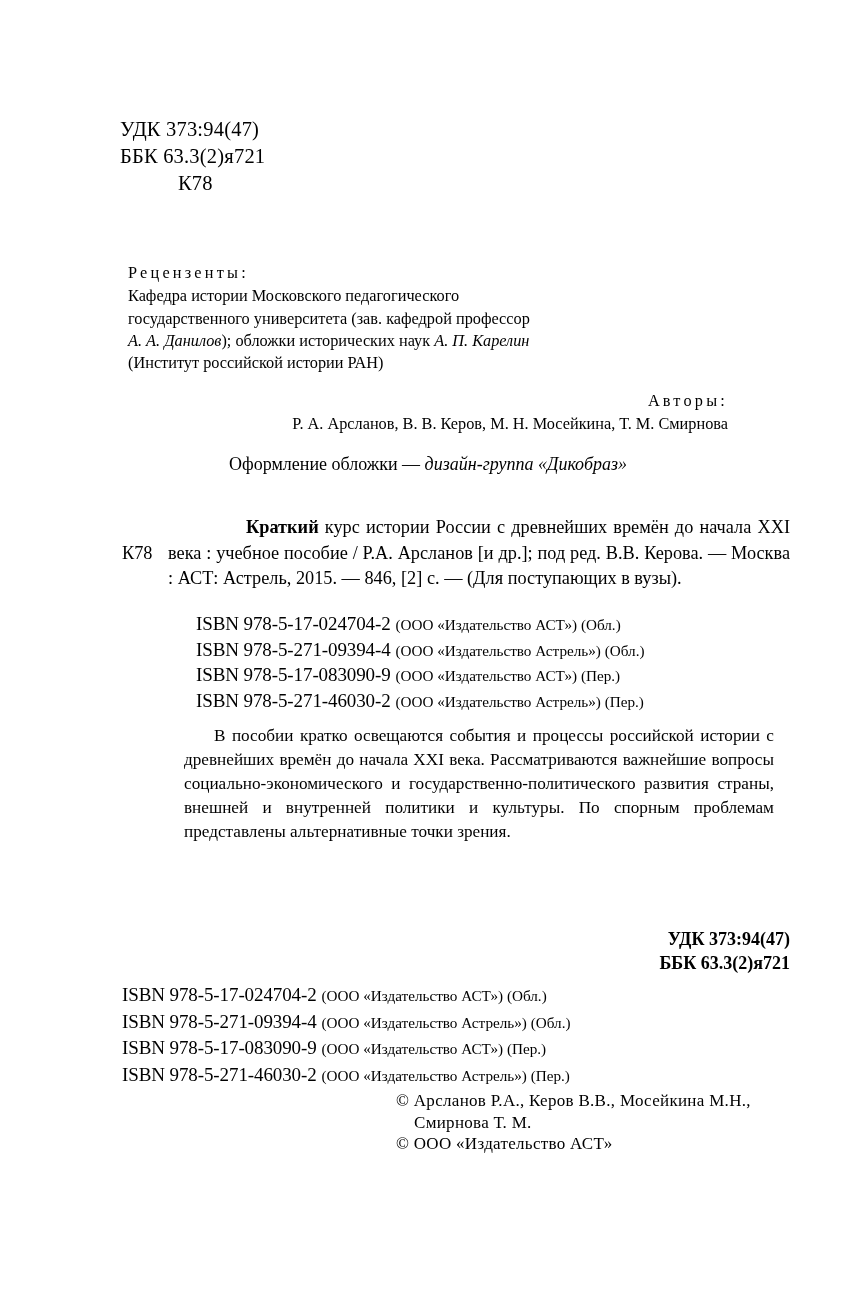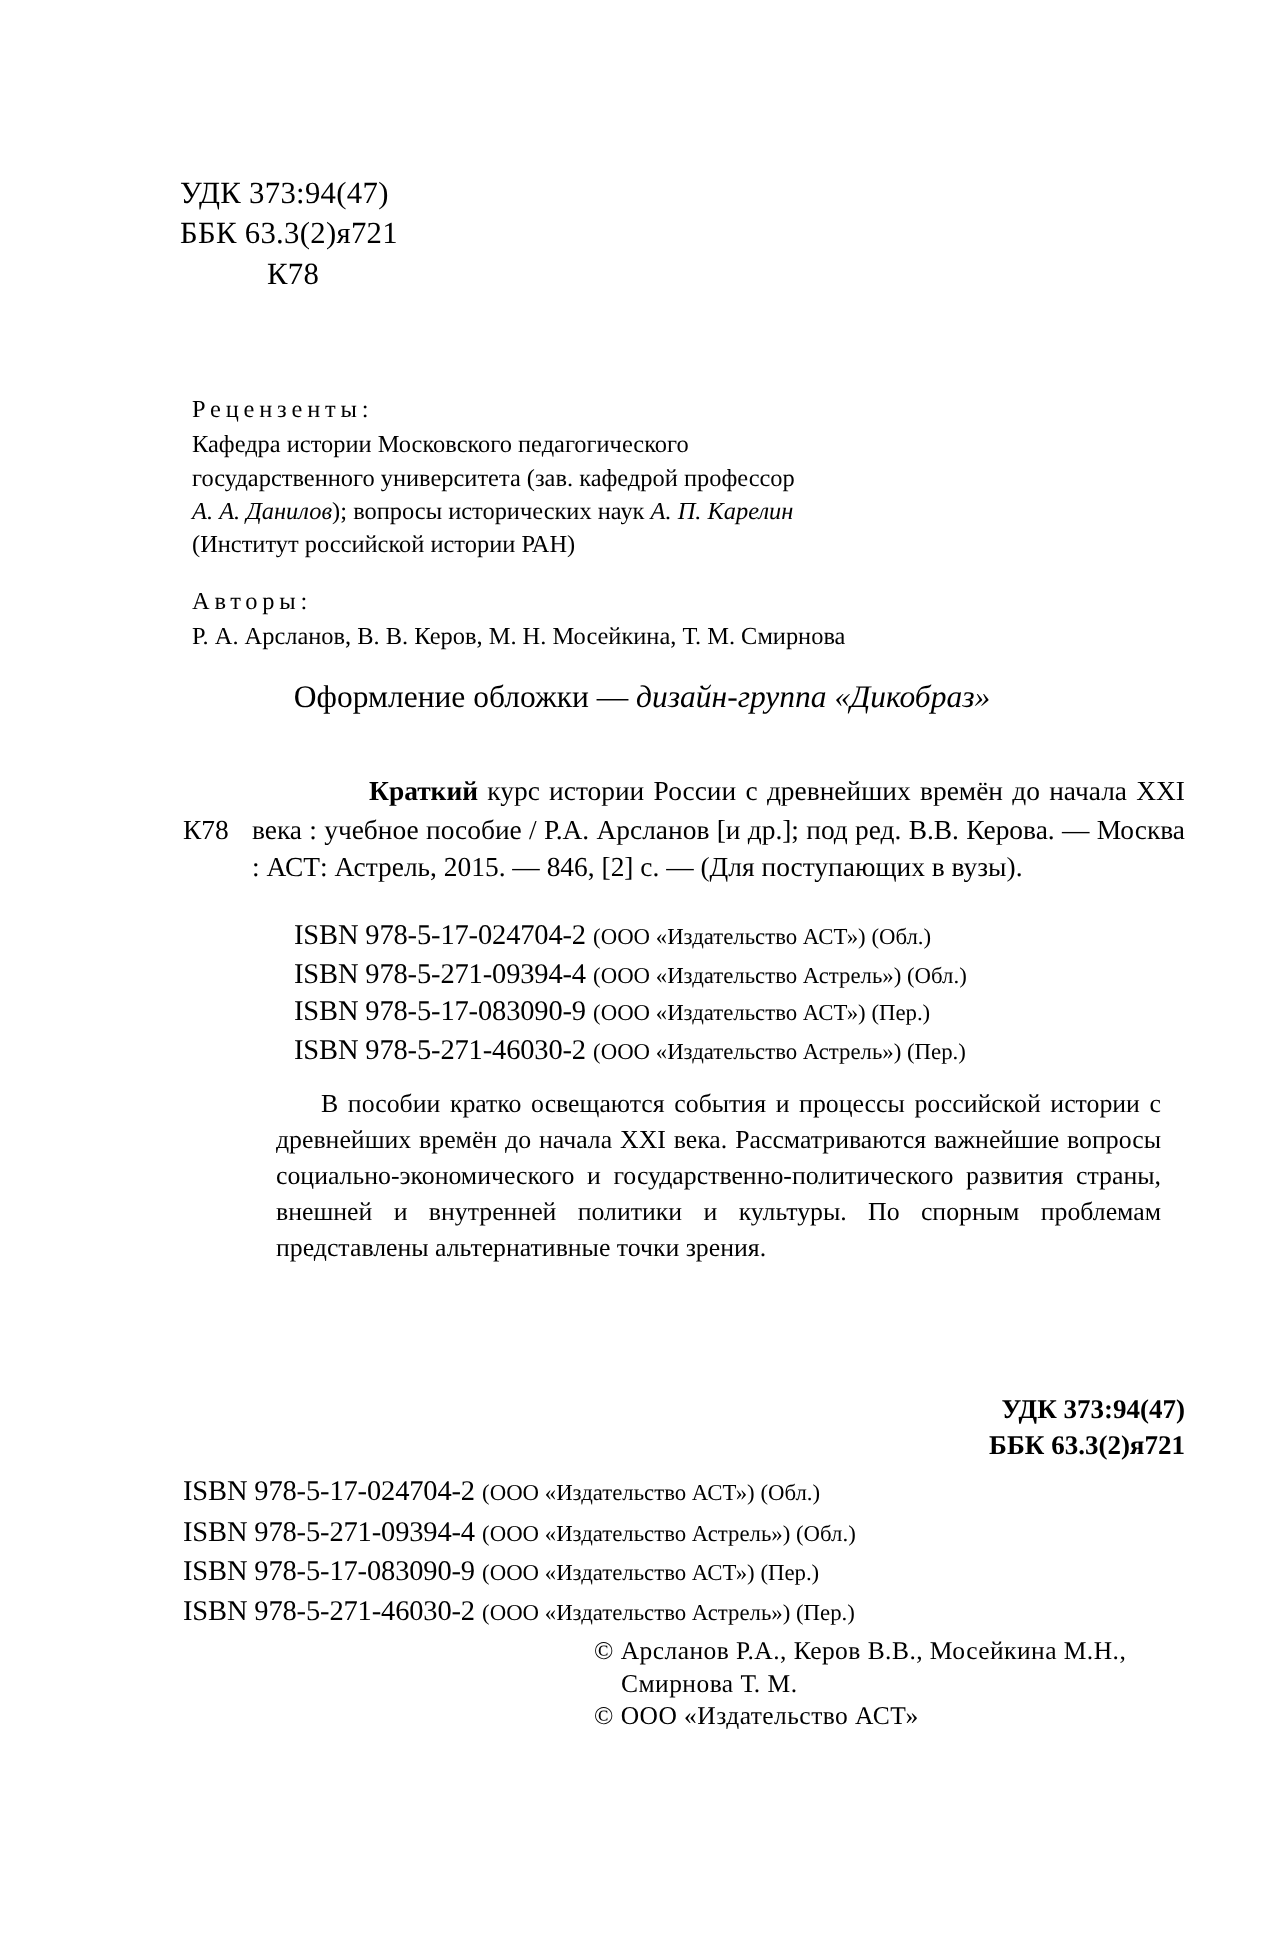--- a/index.html
+++ b/index.html
@@ -54,32 +54,32 @@
     margin-bottom: 1px;
   }
   .reviewers i, .authors i { font-style: italic; }
 
   
   .authors {
     position: absolute;
     left: 128px;
     top: 390px;
     width: 600px;
-    text-align: left;
+    text-align: right;
     font-size: 16.3px;
     line-height: 22.3px;
   }
 
   .cover-design {
     position: absolute;
     left: 128px;
     top: 453px;
     width: 600px;
     text-align: center;
-    font-size: 21px;
+    font-size: 18px;
     line-height: 22px;
   }
   .cover-design .design-name {
     font-style: italic;
     font-weight: 400;
   }
 
   
   .biblio {
     position: absolute;
@@ -171,21 +171,21 @@
   <div class="udk-top">
     <div class="code-line">УДК 373:94(47)</div>
     <div class="code-line">ББК 63.3(2)я721</div>
     <div class="code-line k-line">К78</div>
   </div>
 
   <div class="reviewers">
     <span class="spaced-head">Рецензенты:</span>
     <div>Кафедра истории Московского педагогического</div>
     <div>государственного университета (зав. кафедрой профессор</div>
-    <div><i>А. А. Данилов</i><span>); вопросы исторических наук </span><i>А. П. Карелин</i></div>
+    <div><i>А. А. Данилов</i><span>); обложки исторических наук </span><i>А. П. Карелин</i></div>
     <div>(Институт российской истории РАН)</div>
   </div>
 
   <div class="authors">
     <span class="spaced-head">Авторы:</span>
     <div>Р. А. Арсланов, В. В. Керов, М. Н. Мосейкина, Т. М. Смирнова</div>
   </div>
 
   <div class="cover-design">
     <span>Оформление обложки — </span><span class="design-name">дизайн-группа  «Дикобраз»</span>

